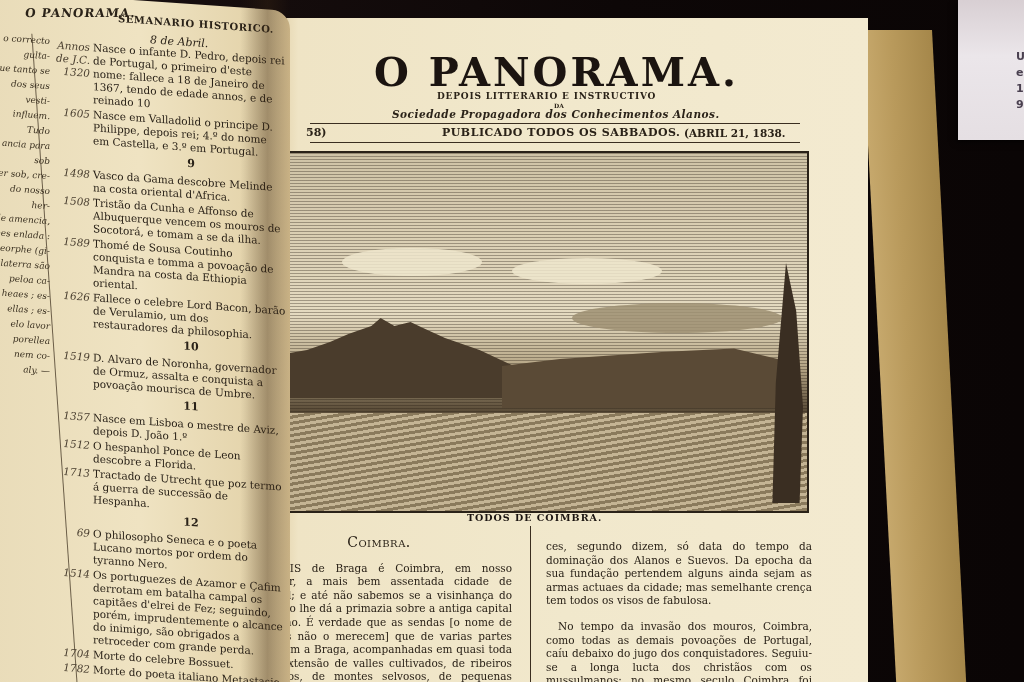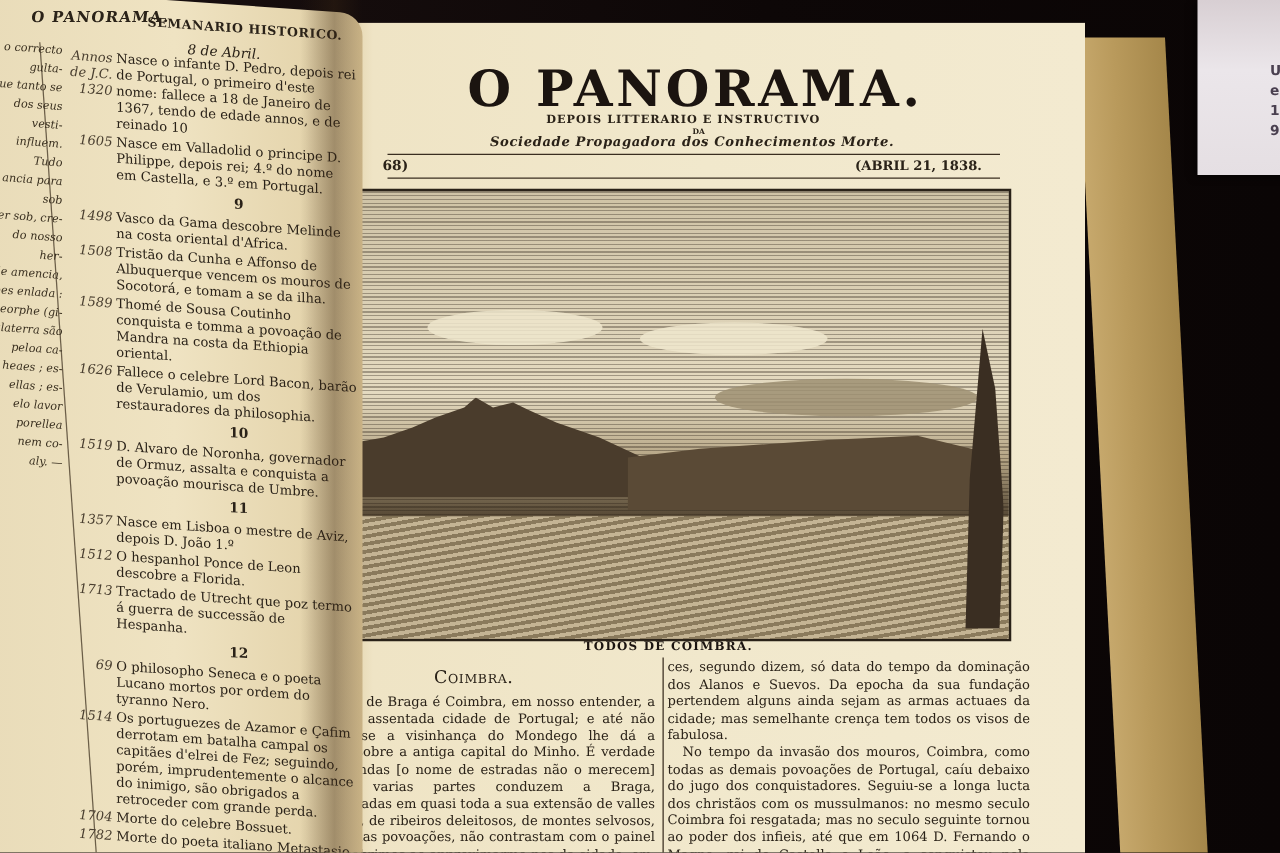--- a/index.html
+++ b/index.html
@@ -38,44 +38,45 @@
   .town{position:absolute;left:12px;top:165px;width:230px;height:80px;background:#4a3c2c;clip-path:polygon(0 100%,0 45%,10% 40%,20% 30%,28% 20%,38% 10%,42% 0,48% 10%,55% 5%,60% 12%,70% 25%,85% 40%,100% 60%,100% 100%);}
   .hill{position:absolute;left:230px;top:185px;width:290px;height:70px;background:#5a4a36;clip-path:polygon(0 100%,0 40%,20% 30%,55% 20%,80% 15%,100% 35%,100% 100%);}
   .tree{position:absolute;right:4px;top:110px;width:34px;height:240px;background:#3a2e22;clip-path:polygon(50% 0,80% 20%,100% 60%,90% 100%,10% 100%,20% 50%);}
   .river{position:absolute;left:0;top:260px;width:100%;height:100px;background:repeating-linear-gradient(170deg,#8a7a5c 0 3px,#c4b494 3px 6px);}
   .caption{position:absolute;left:205px;top:494px;font:bold 9.5px "DejaVu Serif",serif;color:#1b1410;letter-spacing:1px;}
   .col{position:absolute;font-size:10.5px;line-height:13.6px;color:#2a2218;text-align:justify;}
   .col.left{left:-28px;top:518px;width:290px;}
   .col.right{left:272px;top:510px;width:290px;}
   .col-rule{position:absolute;left:268px;top:508px;width:1px;height:180px;background:#3a2e20;}
   .col-head{text-align:center;font-variant:small-caps;font-size:14px;margin:0 0 6px 0;letter-spacing:.5px;}
-  .col p{margin:0;text-indent:12px;}
+  .col p{margin:12px;text-indent:12px;}
   .spine-shadow{position:absolute;left:240px;top:0;width:50px;height:682px;background:linear-gradient(90deg,rgba(0,0,0,0) 0%,rgba(60,40,20,.35) 55%,rgba(0,0,0,0) 100%);pointer-events:none;}
 </style>
 </head>
 <body>
 
 <div class="dark-bg"></div>
 
 <div class="placard">
   <div class="pl" style="top:50px">UN</div>
   <div class="pl" style="top:66px">e</div>
   <div class="pl" style="top:82px">1</div>
   <div class="pl" style="top:98px">9</div>
 </div>
 
 <div class="page-edges"></div>
 
 <div class="right-page">
   <div class="masthead">O PANORAMA.</div>
   <div class="subtitle">DEPOIS LITTERARIO E INSTRUCTIVO</div>
   <div class="da">DA</div>
-  <div class="society">Sociedade Propagadora dos Conhecimentos Morte.</div>
+  <div class="society">Sociedade Propagadora dos Conhecimentos Alanos.</div>
   <div class="rule" style="top:105px"></div>
-  <div class="issue">68)</div>
+  <div class="issue">58)</div>
+  <div class="published">PUBLICADO TODOS OS SABBADOS.</div>
   <div class="dateline">(ABRIL 21, 1838.</div>
   <div class="rule" style="top:124px"></div>
 
   <div class="engraving">
     <div class="cloud" style="left:70px;top:95px;width:140px;height:28px"></div>
     <div class="cloud" style="left:240px;top:105px;width:150px;height:26px"></div>
     <div class="cloud" style="left:300px;top:150px;width:210px;height:30px;background:#9d8f72"></div>
     <div class="town"></div>
     <div class="hill"></div>
     <div class="river"></div>

